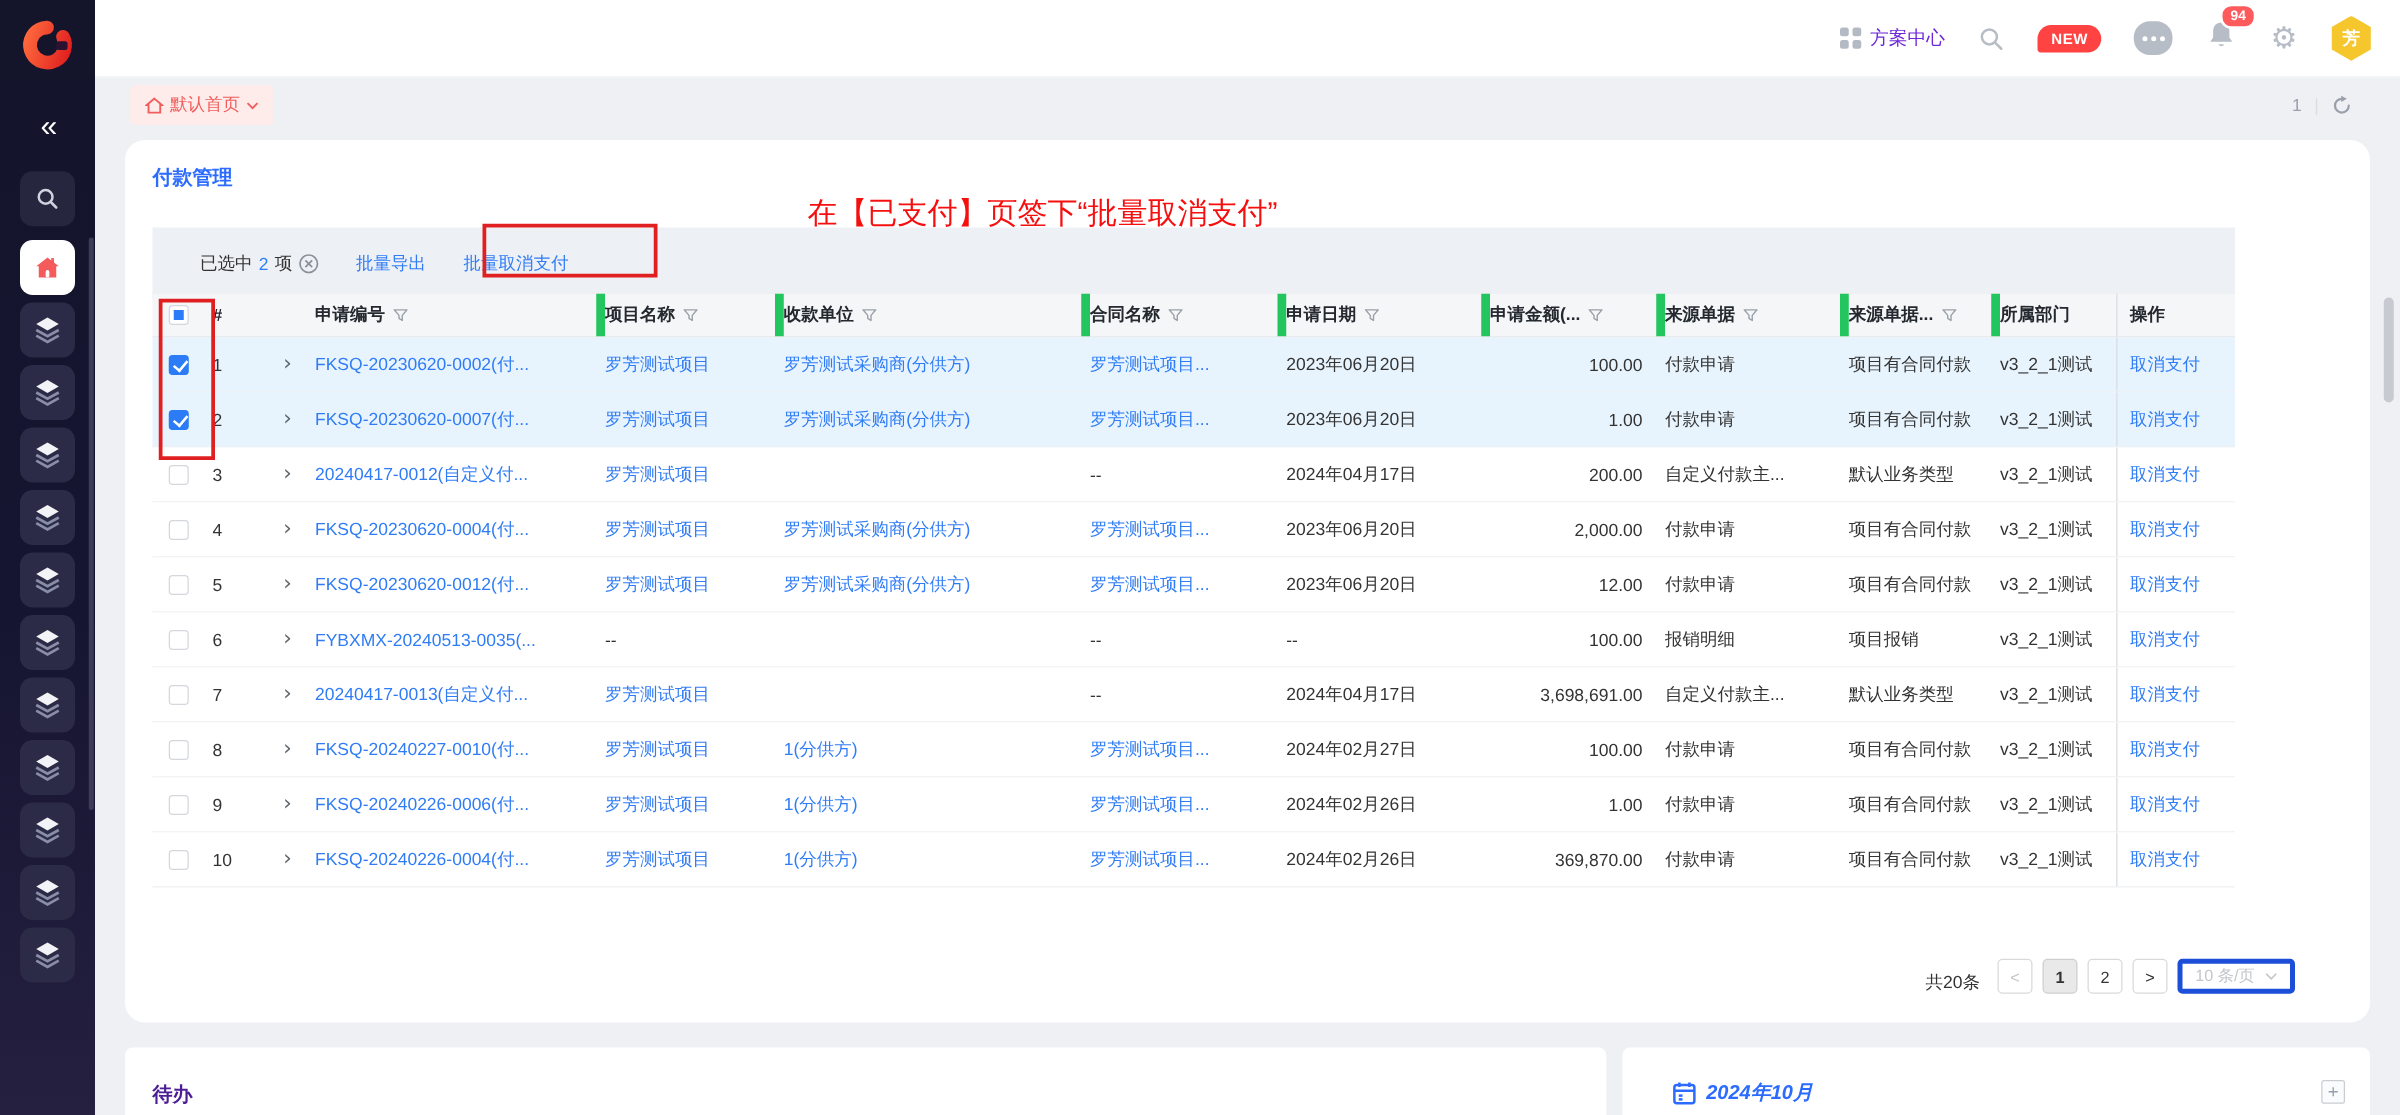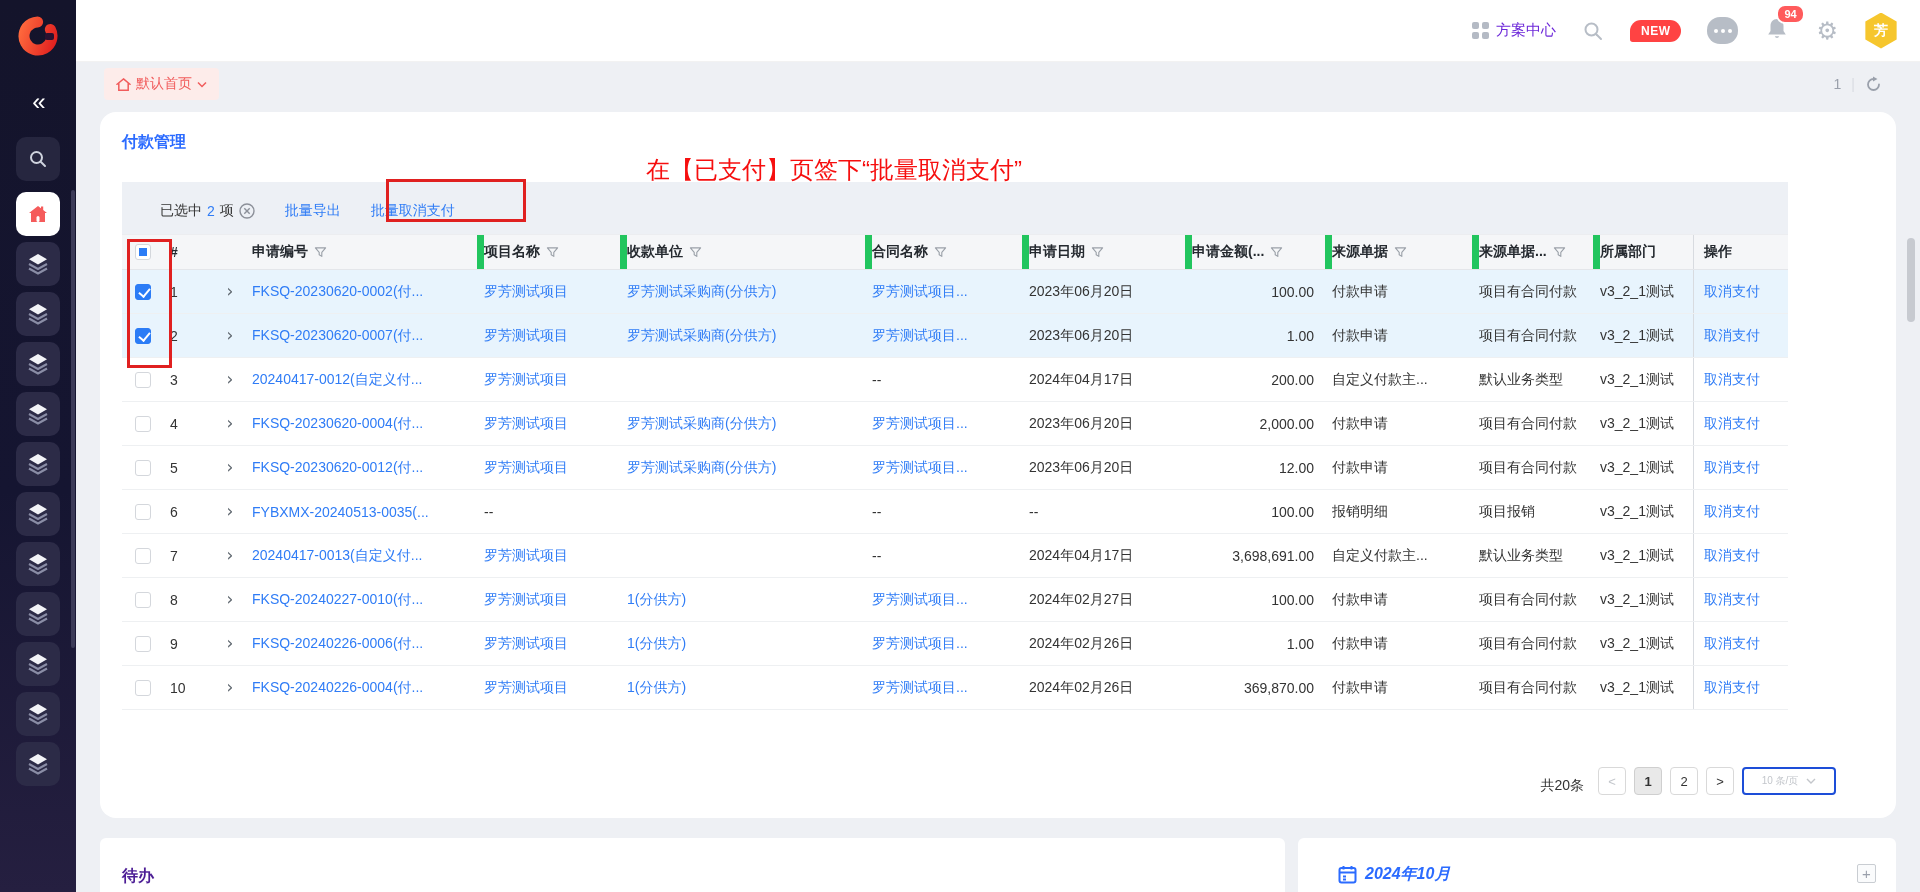--- a/index.html
+++ b/index.html
@@ -66,21 +66,21 @@
   .checkbox.checked::after { content:""; position:absolute; left:4.5px; top:1.5px; width:5px; height:9px; border:solid #fff; border-width:0 2px 2px 0; transform:rotate(40deg); }
   .checkbox.indeterminate::after { content:""; position:absolute; left:3px; top:3px; width:8px; height:8px; background:#2b7cf6; }
   .funnel { flex:none; }
 
   
   .pagination { position:absolute; right:60px; top:628px; display:flex; align-items:flex-end; gap:8px; font-size:14px; color:#333;margin-top:27px; }
   .pg-total { margin-right:6px; }
   .pg-btn { min-width:28px; height:28px; border:1px solid #d9d9d9; border-radius:4px; background:#fff; display:flex; align-items:center; justify-content:center; font-size:13px; color:#333; cursor:pointer; }
   .pg-btn.disabled { color:#c3c6cb; cursor:default; }
   .pg-btn.current { background:#e9e9e9; border-color:#cfcfcf; font-weight:bold; }
-  .pg-size { width:94px; height:28px; border:2px solid #1d4ed8; border-radius:4px; color:#c3c6cb; font-size:10px; display:flex; align-items:center; justify-content:center; gap:8px; background:#fff; }
+  .pg-size { width:94px; height:28px; border:4px solid #1d4ed8; border-radius:4px; color:#c3c6cb; font-size:13px; display:flex; align-items:center; justify-content:center; gap:8px; background:#fff; }
 
   
   .card-todo { position:absolute; left:100px; top:838px; width:1185px; height:80px; background:#fff; border-radius:6px; }
   .card-cal { position:absolute; left:1298px; top:838px; width:598px; height:80px; background:#fff; border-radius:6px; }
   .todo-title { position:absolute; left:22px; top:28px; font-size:16px; font-weight:bold; color:#4c1d95; }
   .cal-head { position:absolute; left:40px; top:26px; display:flex; align-items:center; gap:8px; font-size:16px; font-weight:bold; color:#2b6bff;font-style:italic; }
   .cal-add { position:absolute; right:20px; top:26px; width:19px; height:19px; border:1px solid #c9cdd2; border-radius:2px; color:#9aa0ab; font-size:15px; line-height:17px; text-align:center; background:#fafbfc; }
 
   
   .red-rect { position:absolute; border:3px solid #e02020; z-index:40; pointer-events:none; }

